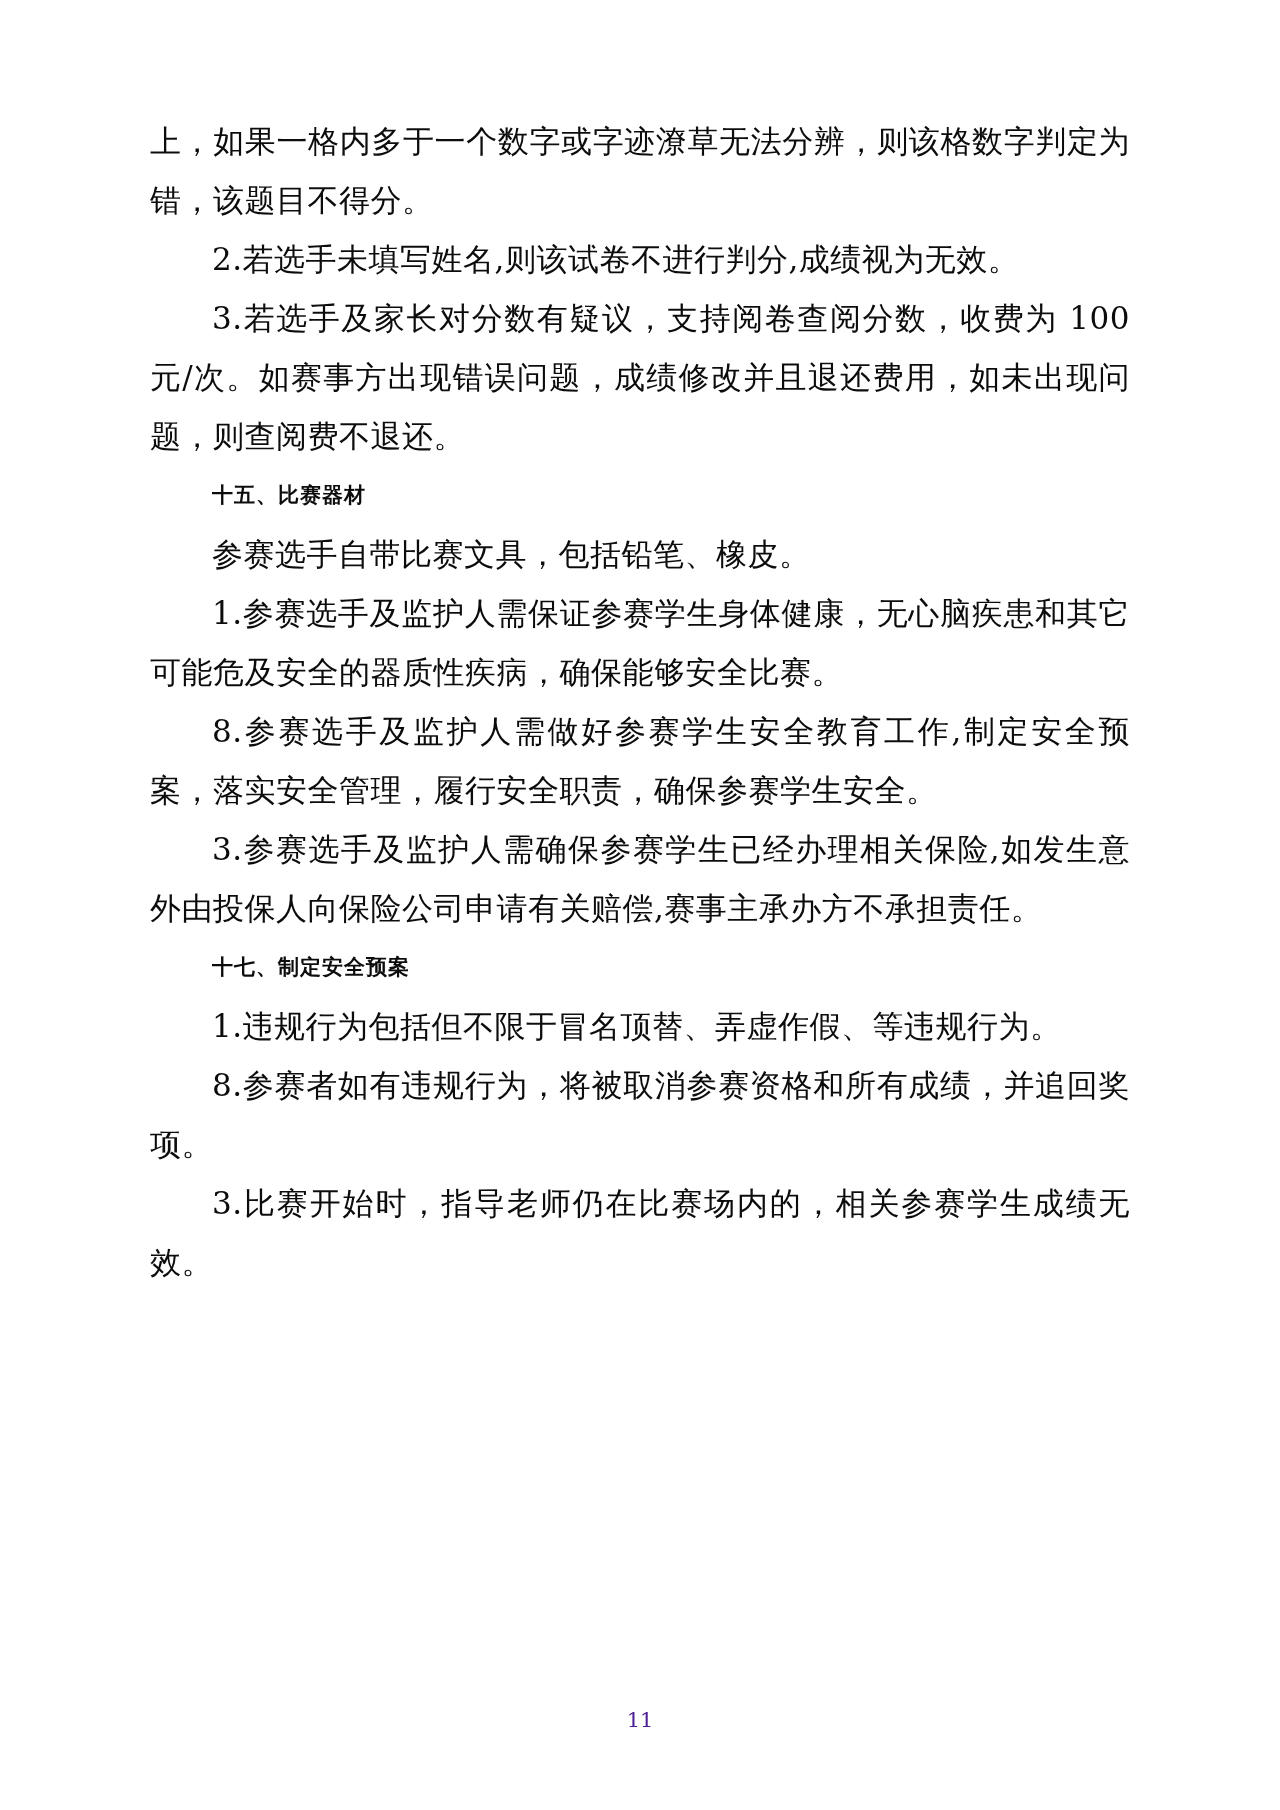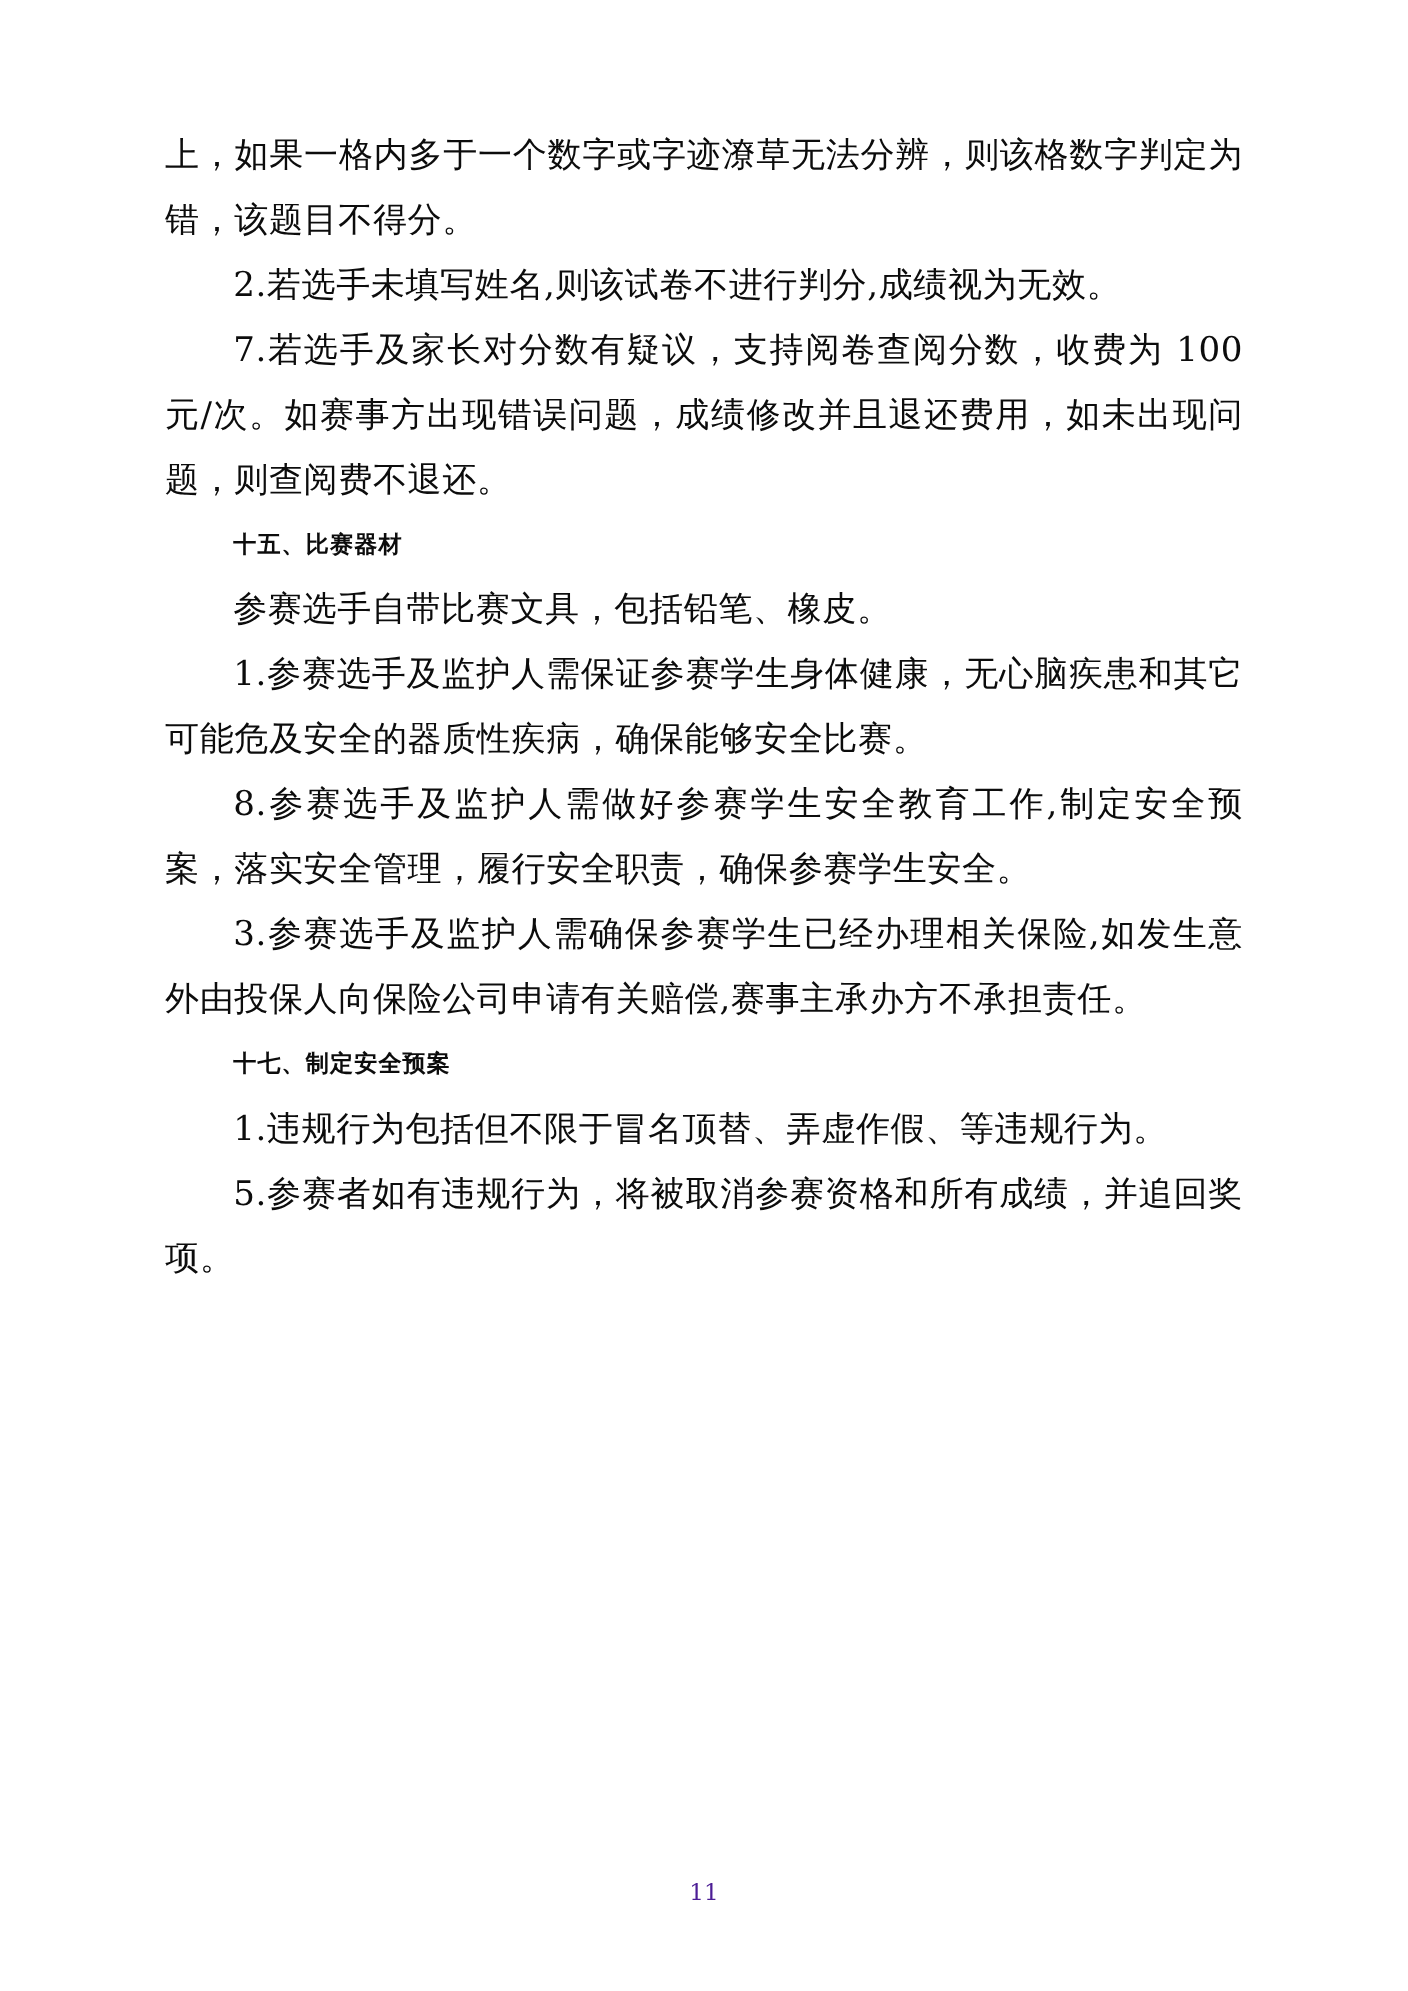--- a/index.html
+++ b/index.html
@@ -51,24 +51,25 @@
     margin: 0;
   }
 </style>
 </head>
 <body>
 
 <div class="page">
   <div id="content">
       <p class="body-text block">上，如果一格内多于一个数字或字迹潦草无法分辨，则该格数字判定为错，该题目不得分。</p>
       <p class="body-text block indent">2.若选手未填写姓名,则该试卷不进行判分,成绩视为无效。</p>
-      <p class="body-text block indent">7.若选手及家长对分数有疑议，支持阅卷查阅分数，收费为 100 元/次。如赛事方出现错误问题，成绩修改并且退还费用，如未出现问题，则查阅费不退还。</p>
+      <p class="body-text block indent">3.若选手及家长对分数有疑议，支持阅卷查阅分数，收费为 100 元/次。如赛事方出现错误问题，成绩修改并且退还费用，如未出现问题，则查阅费不退还。</p>
       <p class="heading block">十五、比赛器材</p>
       <p class="body-text block indent">参赛选手自带比赛文具，包括铅笔、橡皮。</p>
       <p class="body-text block indent">1.参赛选手及监护人需保证参赛学生身体健康，无心脑疾患和其它可能危及安全的器质性疾病，确保能够安全比赛。</p>
       <p class="body-text block indent">8.参赛选手及监护人需做好参赛学生安全教育工作,制定安全预案，落实安全管理，履行安全职责，确保参赛学生安全。</p>
       <p class="body-text block indent">3.参赛选手及监护人需确保参赛学生已经办理相关保险,如发生意外由投保人向保险公司申请有关赔偿,赛事主承办方不承担责任。</p>
       <p class="heading block">十七、制定安全预案</p>
       <p class="body-text block indent">1.违规行为包括但不限于冒名顶替、弄虚作假、等违规行为。</p>
-      <p class="body-text block indent">5.参赛者如有违规行为，将被取消参赛资格和所有成绩，并追回奖项。</p>
+      <p class="body-text block indent">8.参赛者如有违规行为，将被取消参赛资格和所有成绩，并追回奖项。</p>
+      <p class="body-text block indent">3.比赛开始时，指导老师仍在比赛场内的，相关参赛学生成绩无效。</p>
     </div>
   <div class="page-number">11</div>
 </div>
 
 </body></html>

